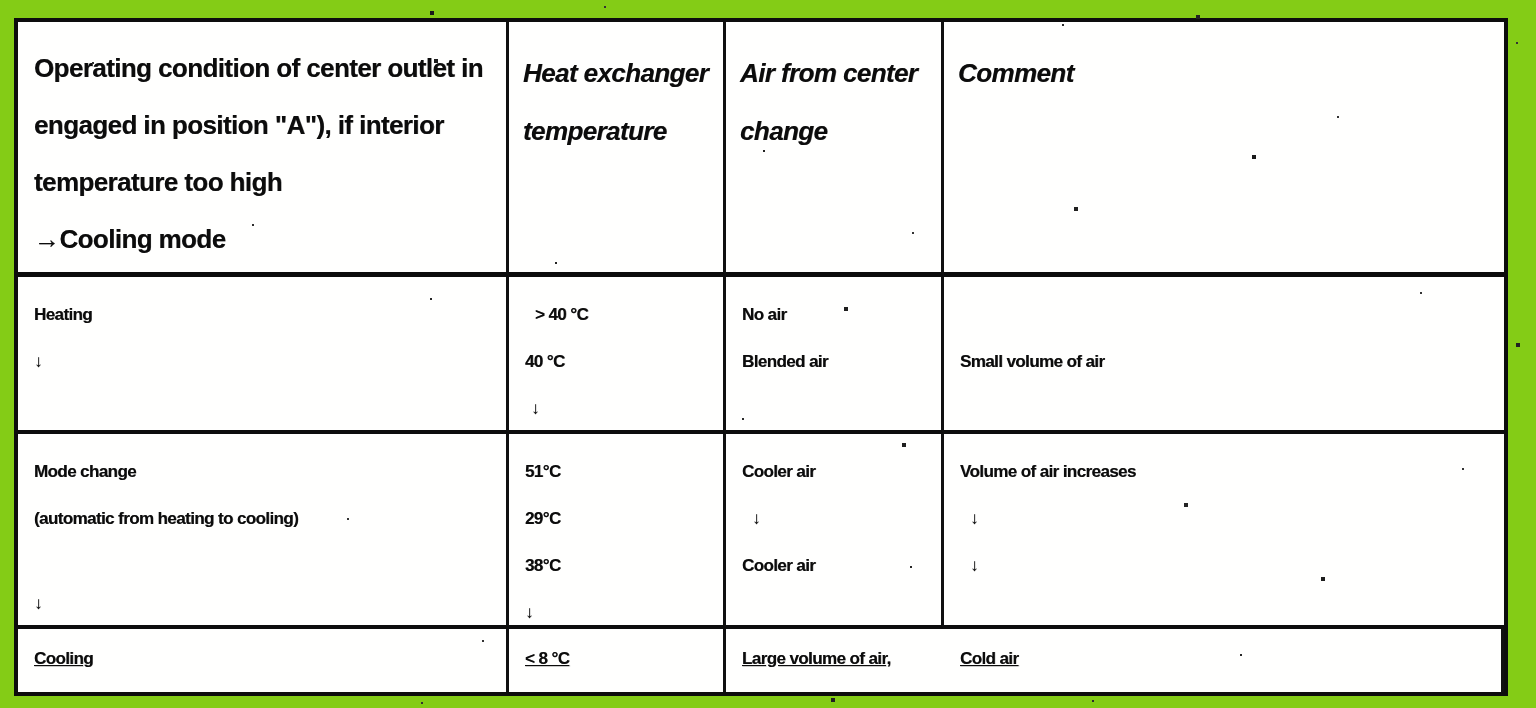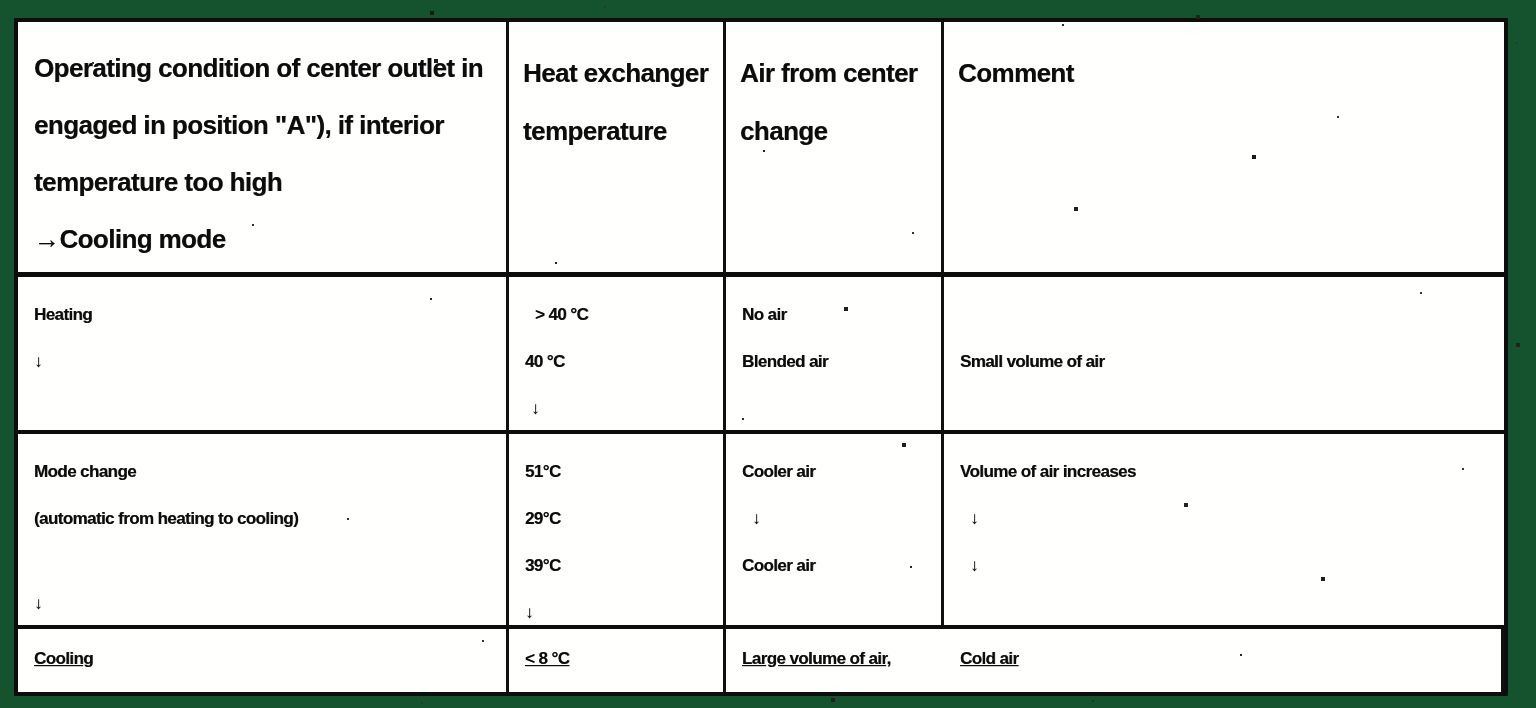--- a/index.html
+++ b/index.html
@@ -1,17 +1,17 @@
 <!DOCTYPE html>
 <html><head>
 <meta charset="utf-8">
 <style>
   html,body{margin:0;padding:0;background:#ffffff;width:1536px;height:708px;overflow:hidden;}
   .page{
-    position:relative;width:1536px;height:708px;background:#14532d;
+    position:relative;width:1536px;height:708px;background:#84cc16;
     font-family:"Liberation Sans","DejaVu Sans",sans-serif;
     color:#0c0c0c;-webkit-font-smoothing:none;
   }
   .scan-table{
     position:absolute;left:14px;top:18px;
     width:1494px;height:678px;
     border:4px solid #0d0d0d;
     display:grid;
     grid-template-columns:491px 217px 218px 560px;
     grid-template-rows:255px 157px 195px 63px;
@@ -27,21 +27,21 @@
     font-weight:700;
     letter-spacing:-0.6px;
     text-shadow:0.4px 0.4px 0 rgba(10,10,10,0.55);
   }
   .cell.last-col{border-right:none;}
   .cell.last-row{border-bottom:none;}
   .cell.hdr{border-bottom:5px solid #0c0c0c;}
   .hdr .ln{line-height:57px;font-size:26px;}
   .hdr.c1{padding-top:18px;}
   .hdr.c2 .ln,.hdr.c3 .ln,.hdr.c4 .ln{line-height:58px;font-size:26px;}
-  .hdr.c2,.hdr.c3,.hdr.c4{padding-top:22px;padding-left:14px;}
+  .hdr.c2,.hdr.c3,.hdr.c4{padding-top:22px;padding-left:14px;font-style:italic;}
   .body-cell .ln{line-height:47px;font-size:17px;}
   .arrow{font-size:28px;letter-spacing:0;}
   .indent-sm{padding-left:10px;}
   .indent-xs{padding-left:6px;}
   .mt-gap{margin-top:38px;}
   .mt-line{margin-top:47px;}
   .cooling-row{padding-top:8px;}
   .cooling-row .ln{line-height:44px;text-decoration:underline;}
   
   .noise{
@@ -102,21 +102,21 @@
     </div>
 
     <div class="cell body-cell">
       <div class="ln">Mode change</div>
       <div class="ln">(automatic from heating to cooling)</div>
       <div class="ln arrow mt-gap">↓</div>
     </div>
     <div class="cell body-cell">
       <div class="ln">51°C</div>
       <div class="ln">29°C</div>
-      <div class="ln">39°C</div>
+      <div class="ln">38°C</div>
       <div class="ln arrow">↓</div>
     </div>
     <div class="cell body-cell">
       <div class="ln">Cooler air</div>
       <div class="ln arrow indent-sm">↓</div>
       <div class="ln">Cooler air</div>
     </div>
     <div class="cell body-cell last-col">
       <div class="ln">Volume of air increases</div>
       <div class="ln arrow indent-sm">↓</div>

